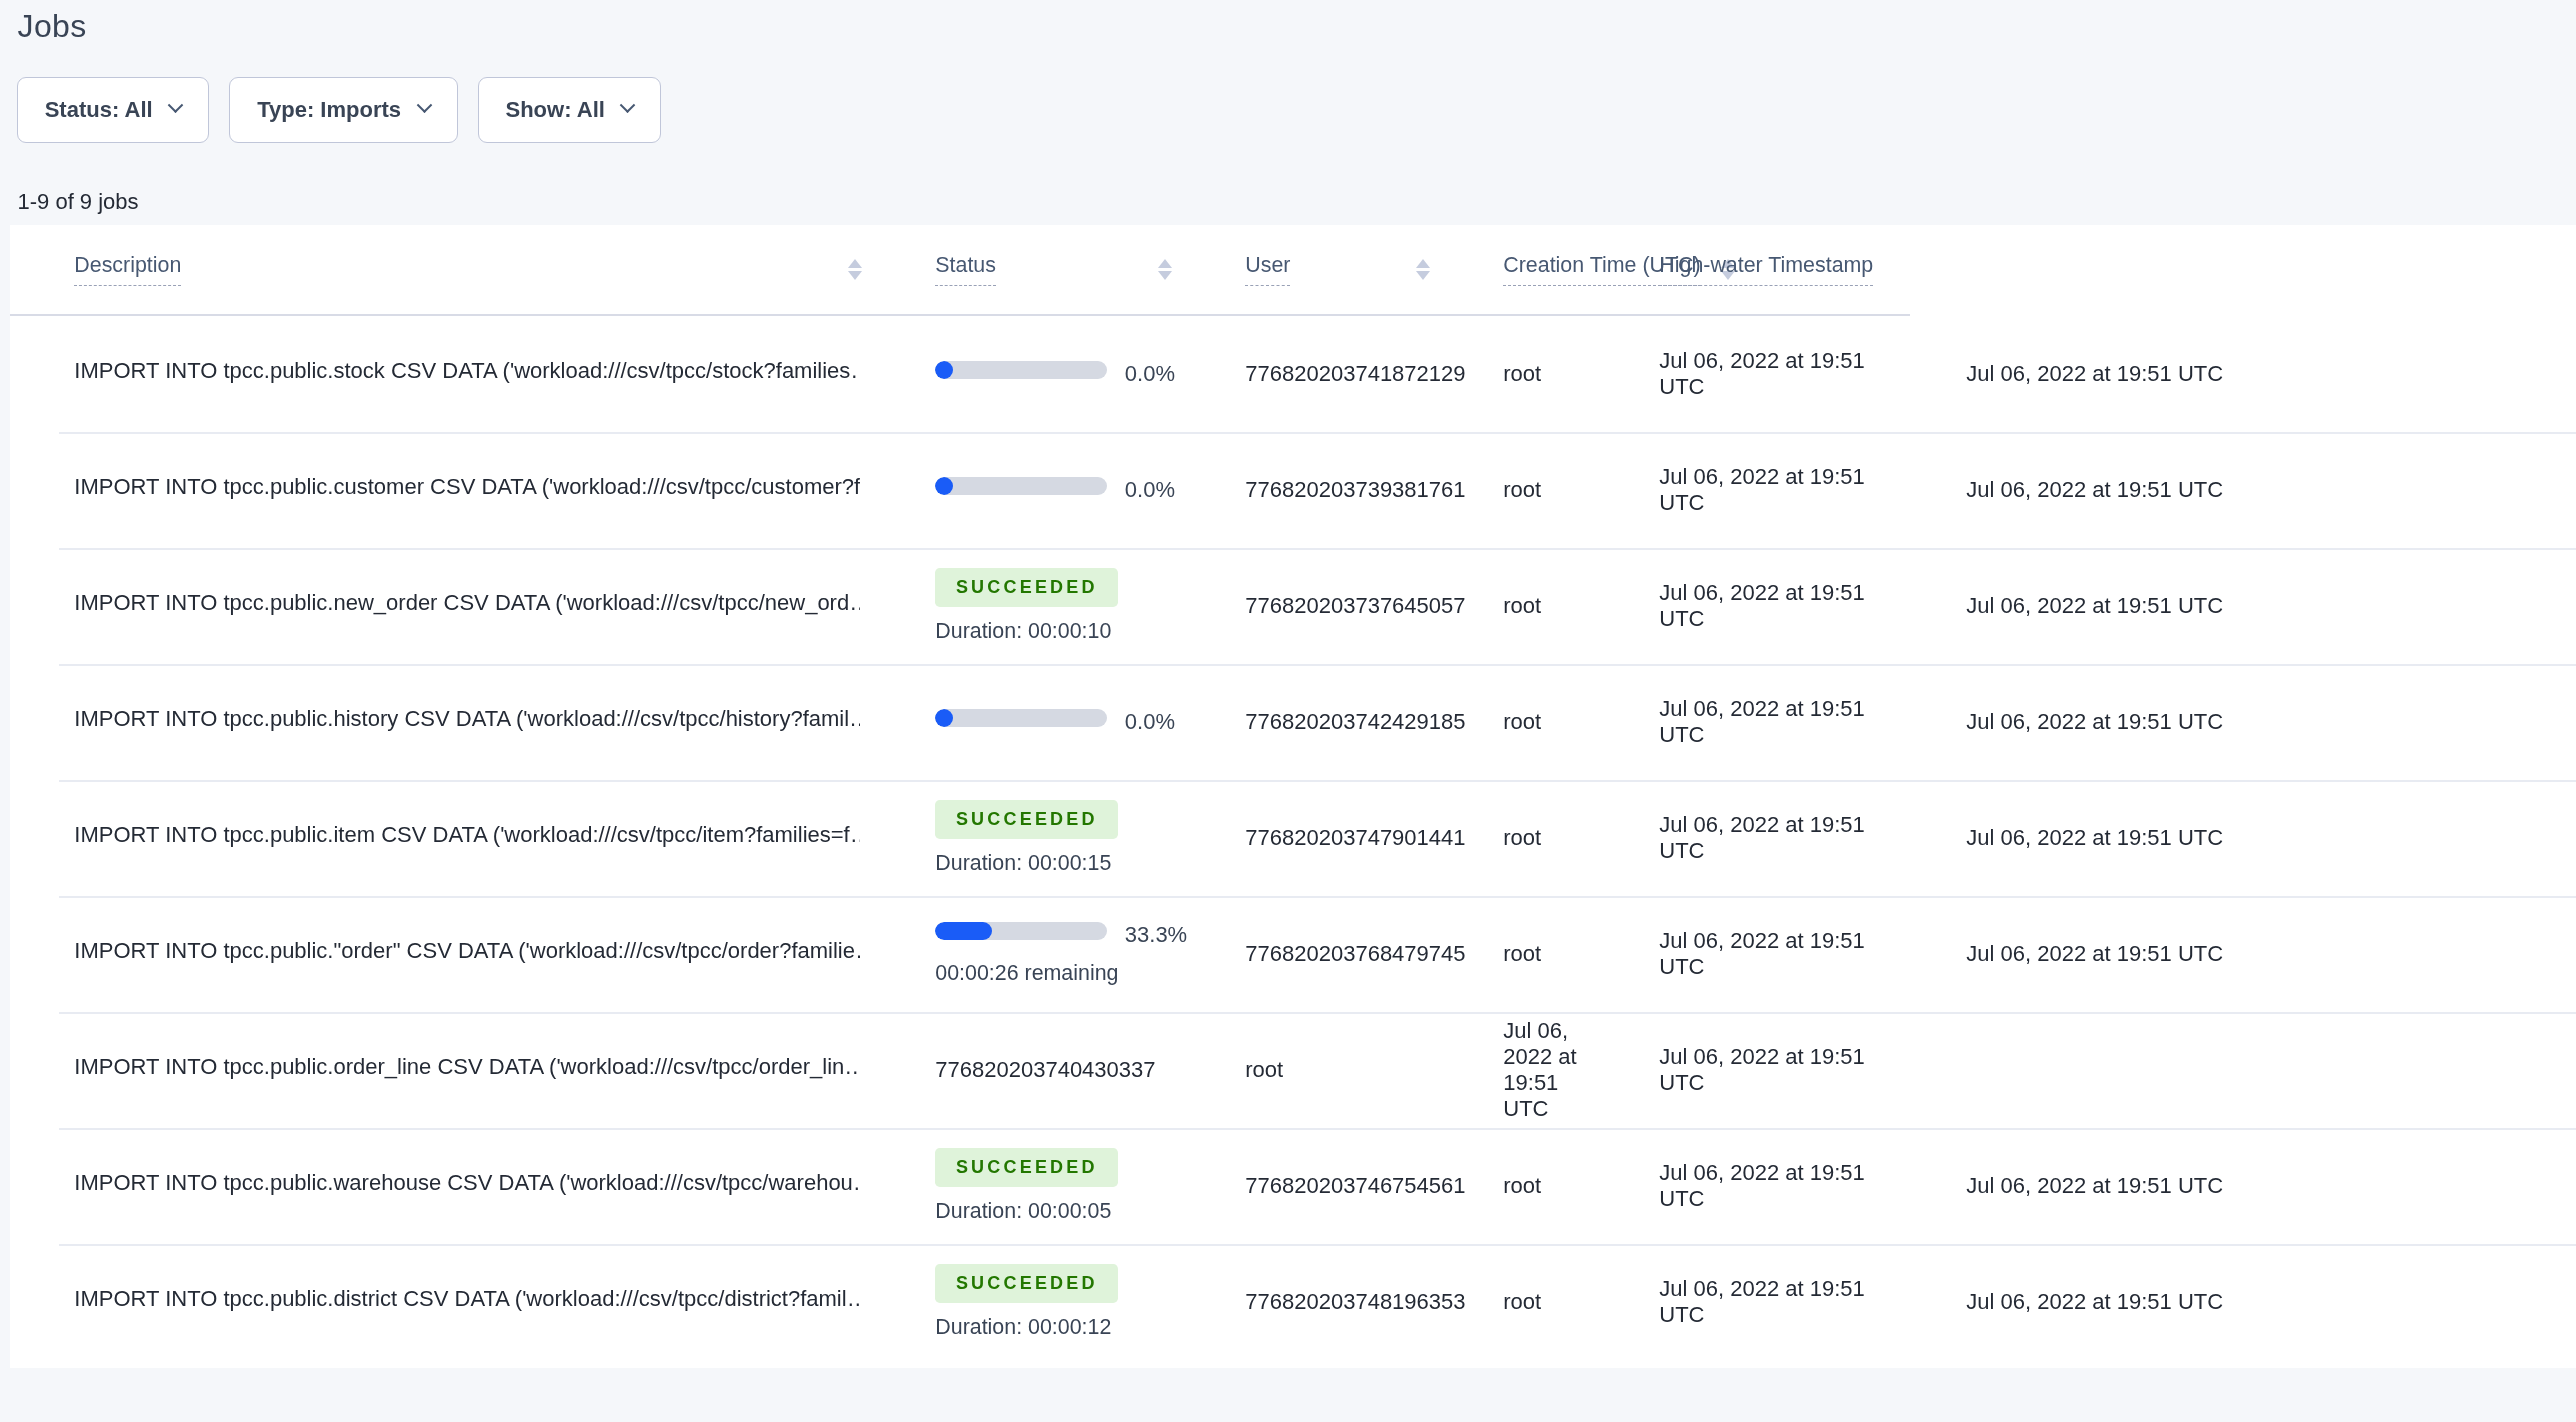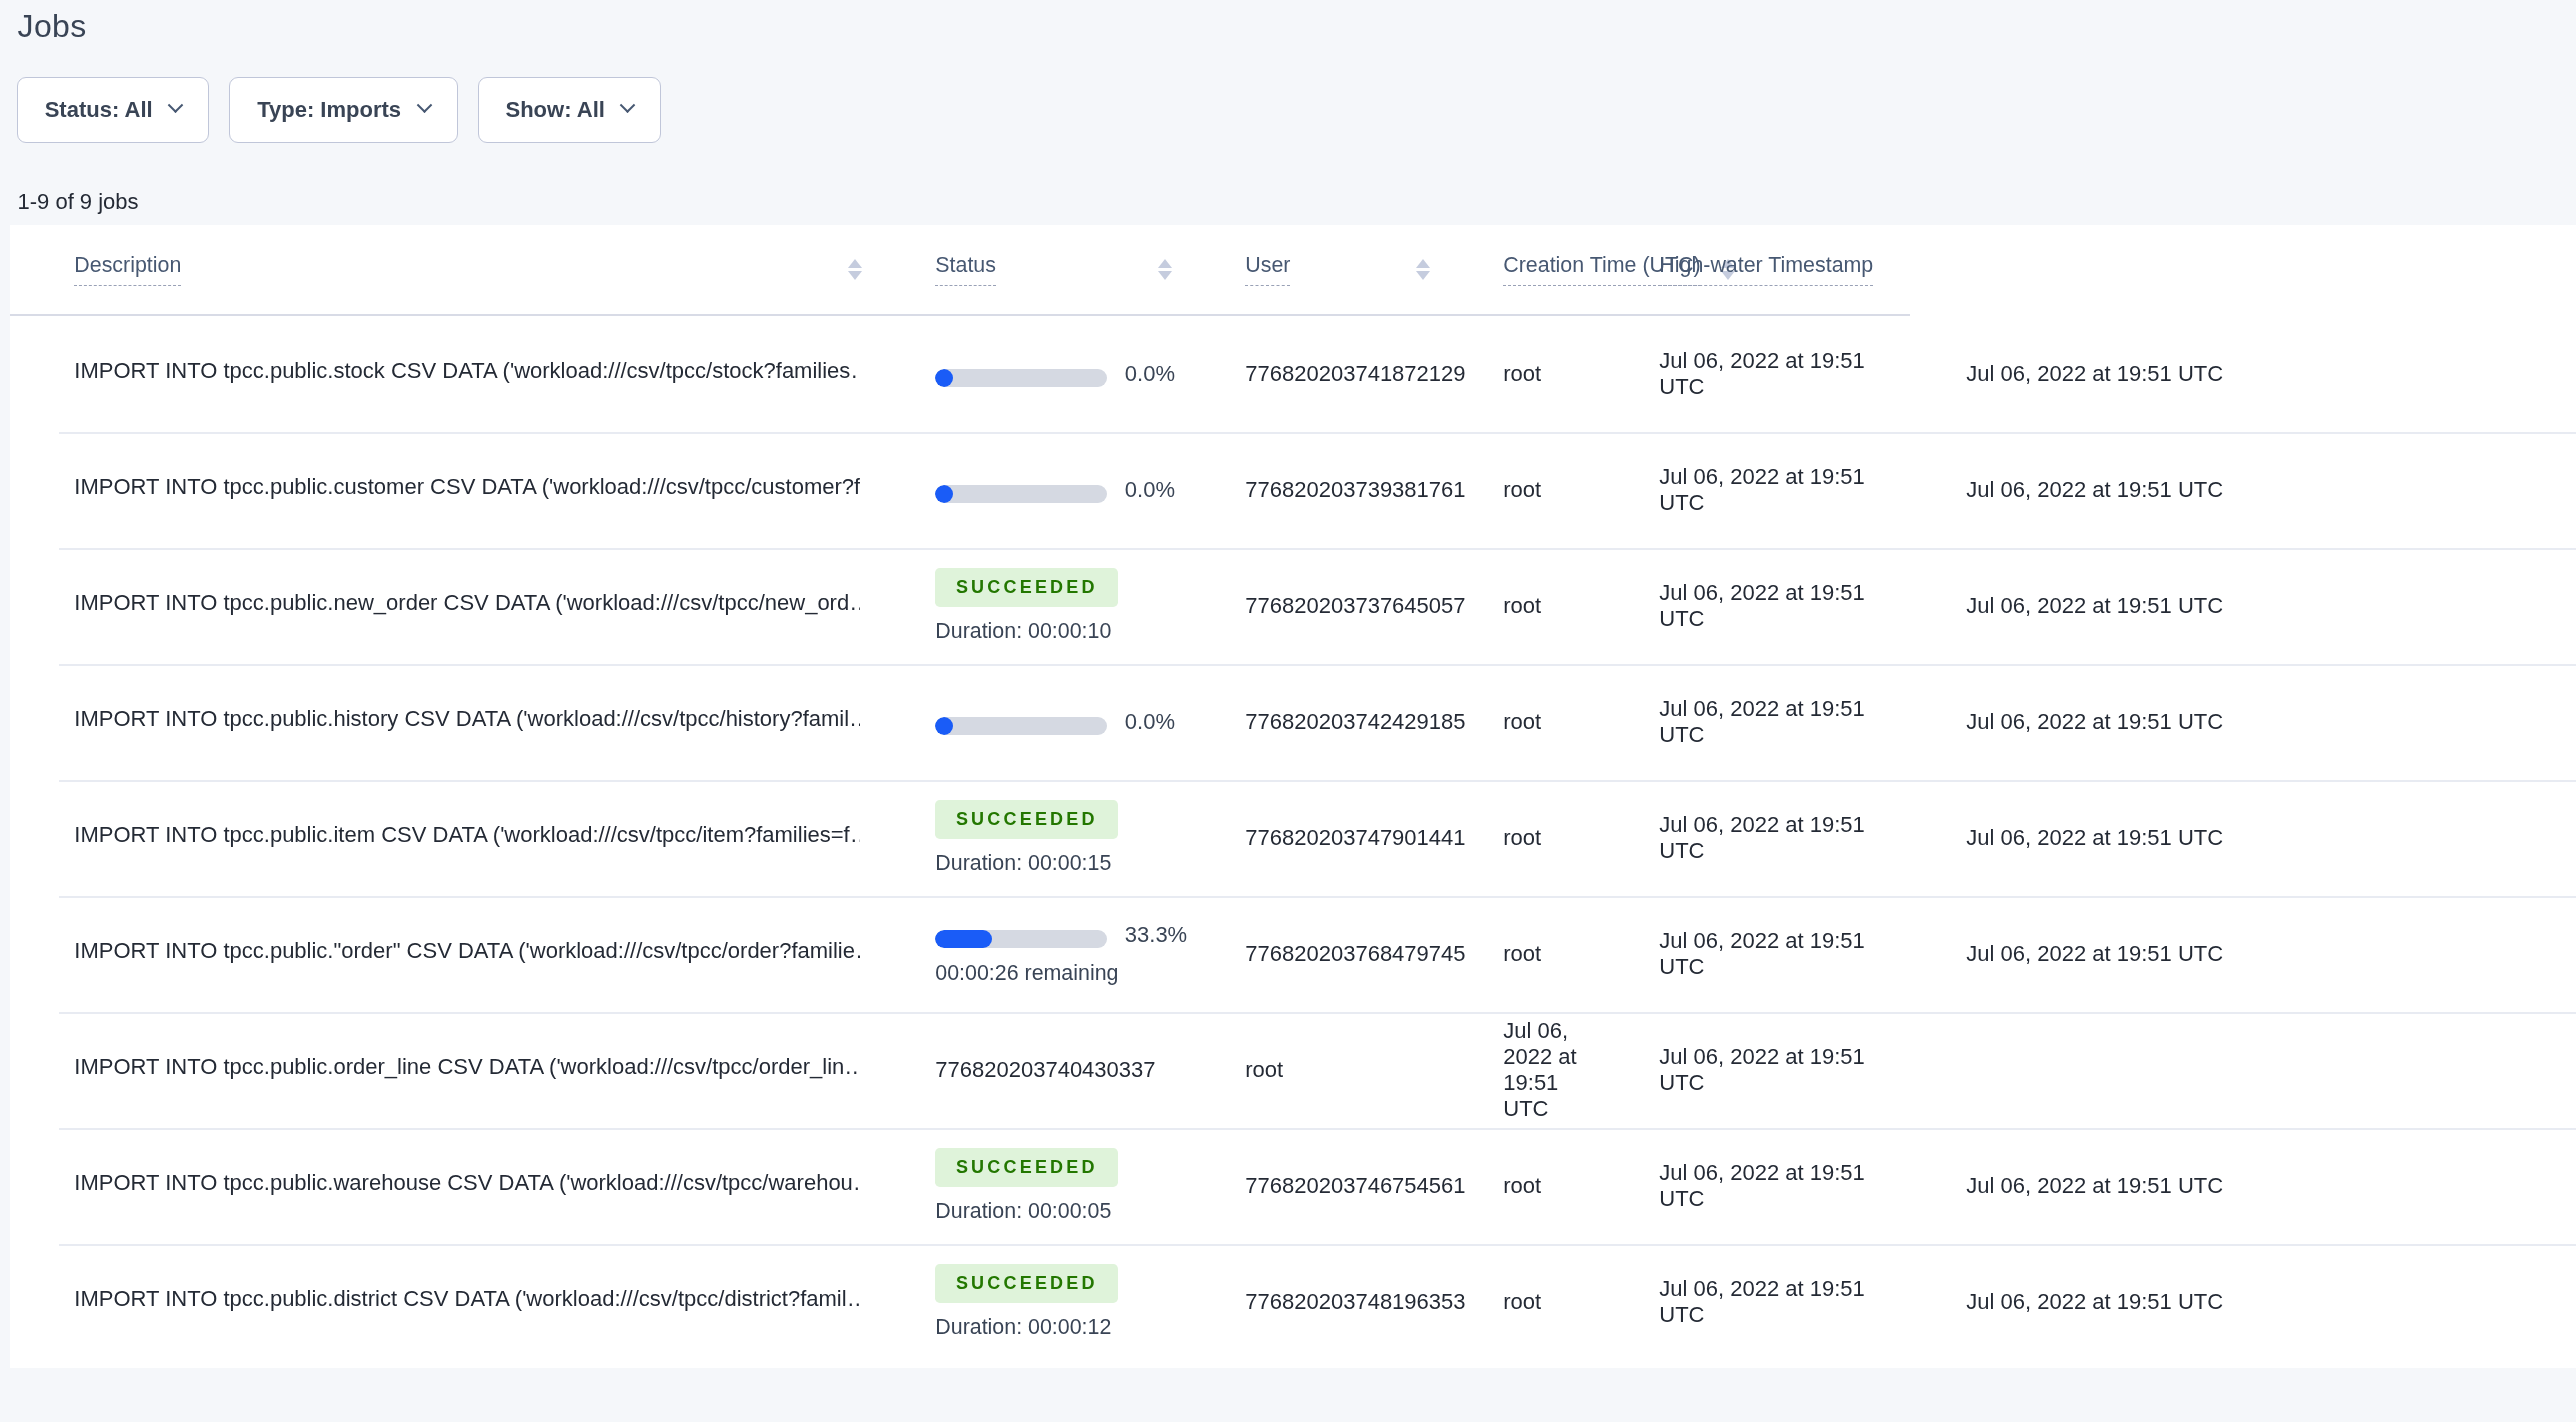--- a/index.html
+++ b/index.html
@@ -105,21 +105,21 @@
   }
   .td { padding-left: 56px; font-size: 22px; color: #242A35; }
   .td.first { padding-left: 64px; }
   .desc-text {
     display: inline-block;
     max-width: 786px;
     white-space: nowrap; overflow: hidden;
     cursor: pointer;
   }
 
-  .progress-row { display: flex; align-items: flex-end; }
+  .progress-row { display: flex; align-items: flex-start; }
   .bar {
     width: 172px; height: 18px;
     background: #D5D9E2;
     border-radius: 9.5px;
     overflow: hidden;
     flex: none;
   }
   .fill {
     height: 100%;
     background: #1A5CF7;

